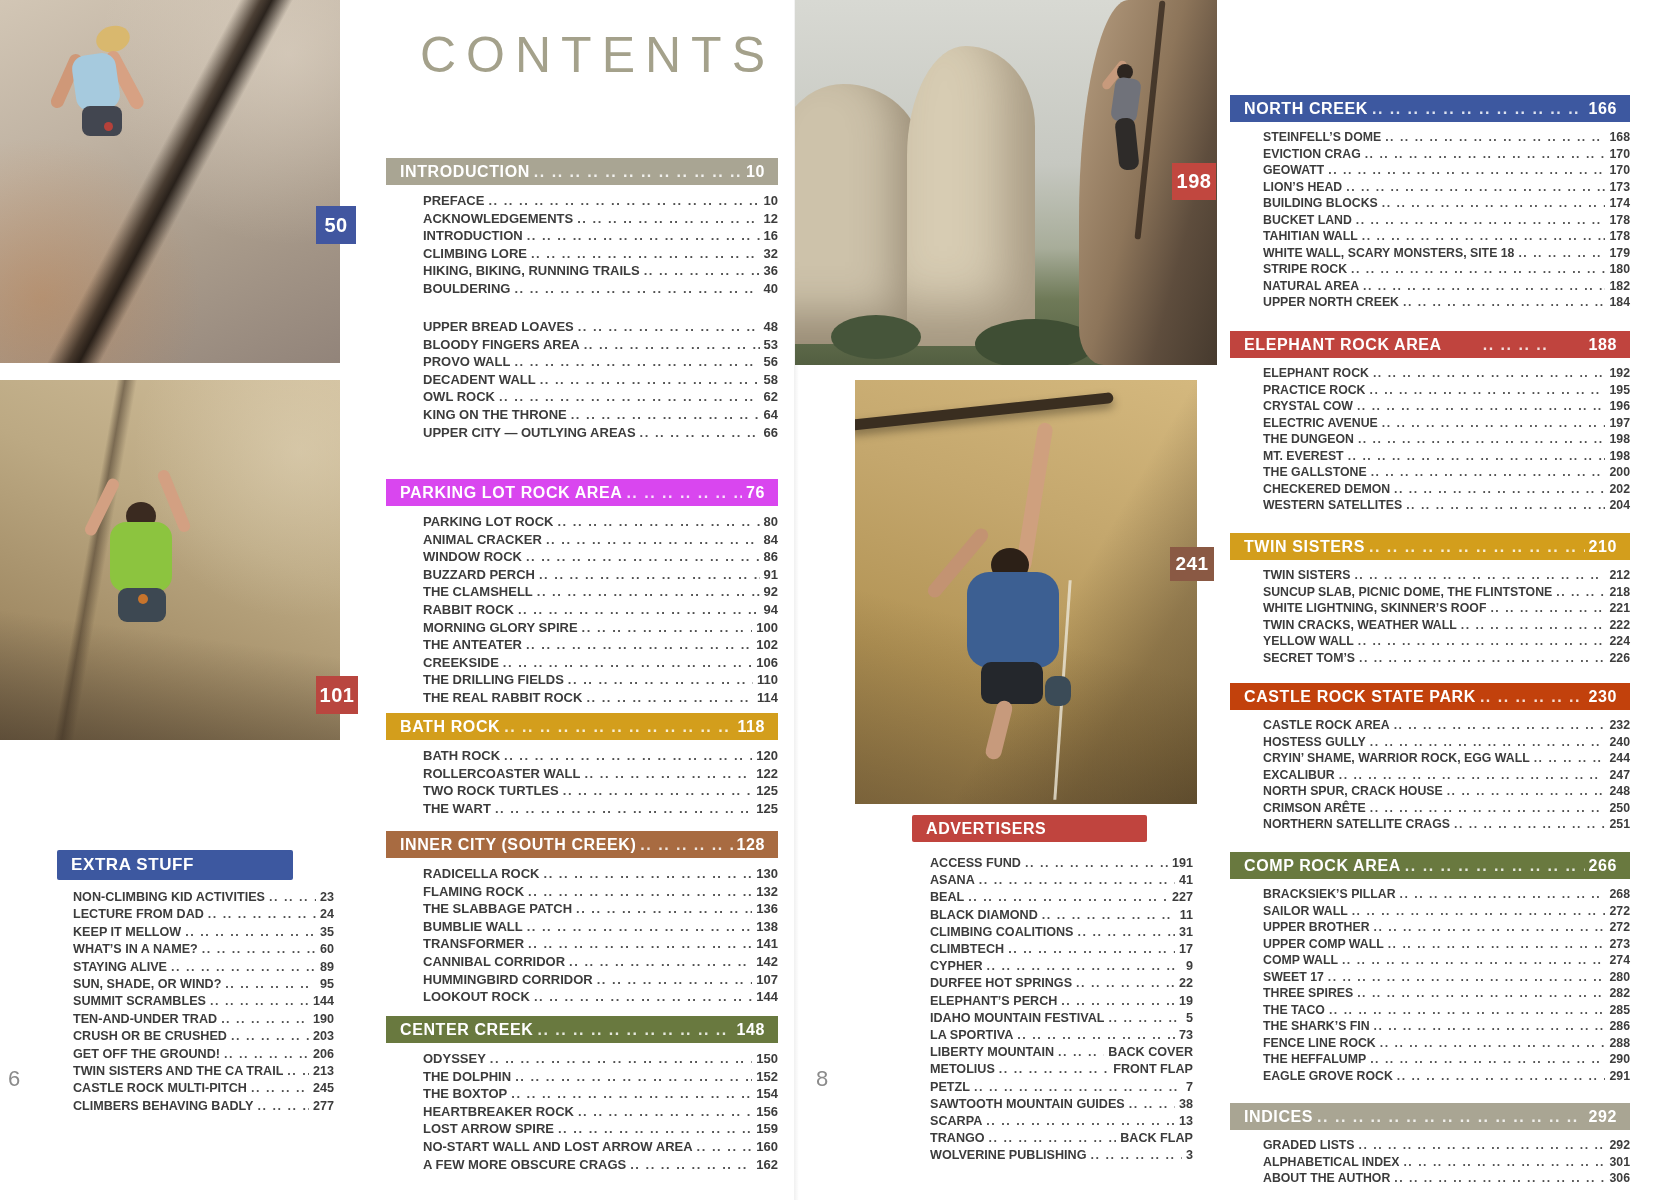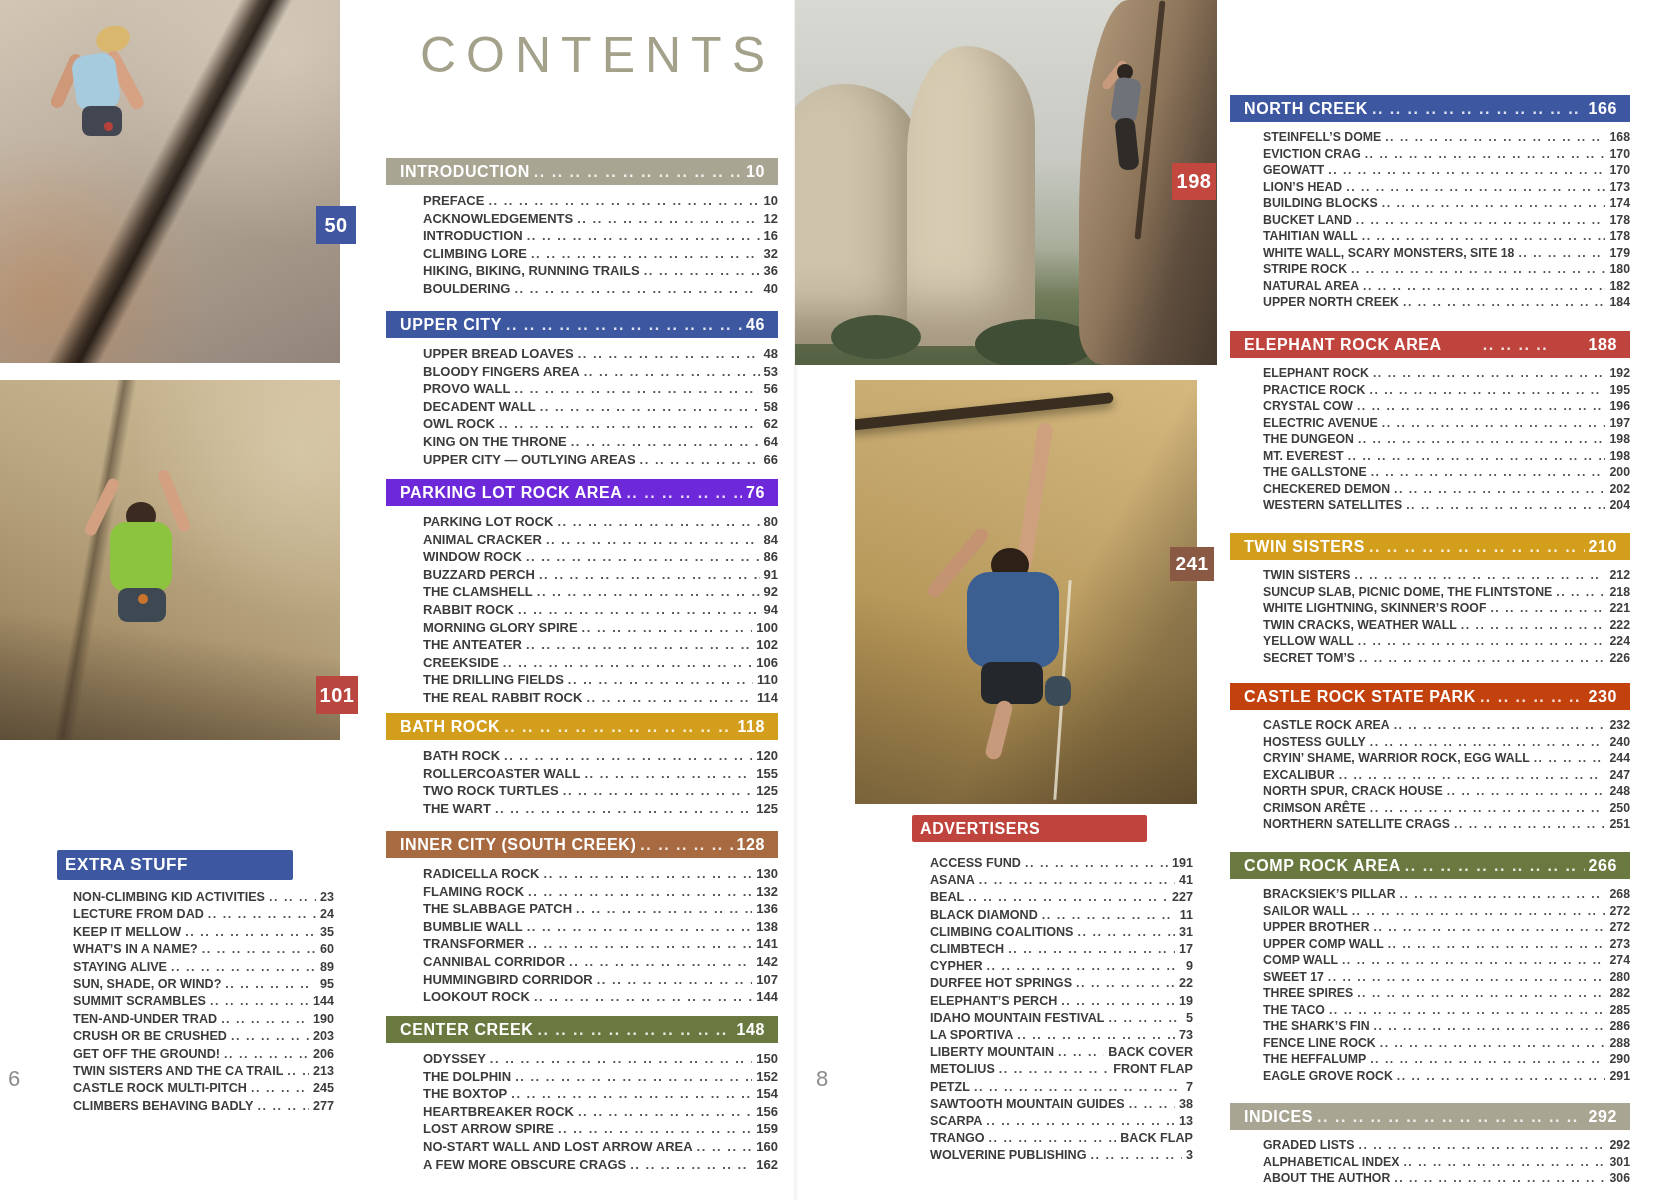--- a/index.html
+++ b/index.html
@@ -94,21 +94,21 @@
   .lab{white-space:nowrap;overflow:hidden;}
   .dots{flex:1;min-width:0;overflow:hidden;white-space:nowrap;margin:0 4px;opacity:.9;}
   .dots::after{content:".. .. .. .. .. .. .. .. .. .. .. .. .. .. .. .. .. .. .. .. .. .. .. .. .. .. .. .. .. ..";
                letter-spacing:1.5px;}
   .pg{white-space:nowrap;}
 
   
   .side-sec{position:absolute;}
   #extra-stuff{left:57px;top:850px;width:277px;}
   #advertisers{left:912px;top:815px;width:281px;}
-  .side-head{display:flex;align-items:center;height:30px;padding:0 8px;color:#fff;
+  .side-head{display:flex;align-items:center;height:30px;padding:0 14px;color:#fff;
              font-size:17px;font-weight:600;letter-spacing:.6px;border-radius:2px;box-sizing:border-box;}
   #advertisers .side-head{height:27px;width:235px;font-size:16px;}
   .side-rows{list-style:none;margin:9px 0 0 0;padding-left:16px;}
   #advertisers .side-rows{padding-left:18px;margin-top:13px;}
   #extra-stuff .row{font-size:12.6px;line-height:17.4px;}
   #advertisers .row{font-size:12.6px;line-height:17.2px;}
 
   .folio{position:absolute;font-size:22px;color:#8b8b8b;}
 </style>
 </head>
@@ -172,25 +172,20 @@
       </li>
         <li class="row">
         <span class="lab">BOULDERING</span>
         <span class="dots"></span>
         <span class="pg">40</span>
       </li>
     </ul>
   </div>
 
   <div class="sec sec-left" style="top:283px">
-    <div class="bar" style="background-color: rgb(61, 88, 160);">
-      <span class="lab">UPPER CITY</span>
-      <span class="dots"></span>
-      <span class="pg">46</span>
-    </div>
     <ul class="rows">
       <li class="row">
         <span class="lab">UPPER BREAD LOAVES</span>
         <span class="dots"></span>
         <span class="pg">48</span>
       </li>
         <li class="row">
         <span class="lab">BLOODY FINGERS AREA</span>
         <span class="dots"></span>
         <span class="pg">53</span>
@@ -217,21 +212,21 @@
       </li>
         <li class="row">
         <span class="lab">UPPER CITY — OUTLYING AREAS</span>
         <span class="dots"></span>
         <span class="pg">66</span>
       </li>
     </ul>
   </div>
 
   <div class="sec sec-left" style="top:451px">
-    <div class="bar" style="background-color: #6d28d9;">
+    <div class="bar" style="background-color: #d946ef;">
       <span class="lab">PARKING LOT ROCK AREA</span>
       <span class="dots"></span>
       <span class="pg">76</span>
     </div>
     <ul class="rows">
       <li class="row">
         <span class="lab">PARKING LOT ROCK</span>
         <span class="dots"></span>
         <span class="pg">80</span>
       </li>
@@ -296,21 +291,21 @@
     </div>
     <ul class="rows">
       <li class="row">
         <span class="lab">BATH ROCK</span>
         <span class="dots"></span>
         <span class="pg">120</span>
       </li>
         <li class="row">
         <span class="lab">ROLLERCOASTER WALL</span>
         <span class="dots"></span>
-        <span class="pg">155</span>
+        <span class="pg">122</span>
       </li>
         <li class="row">
         <span class="lab">TWO ROCK TURTLES</span>
         <span class="dots"></span>
         <span class="pg">125</span>
       </li>
         <li class="row">
         <span class="lab">THE WART</span>
         <span class="dots"></span>
         <span class="pg">125</span>

